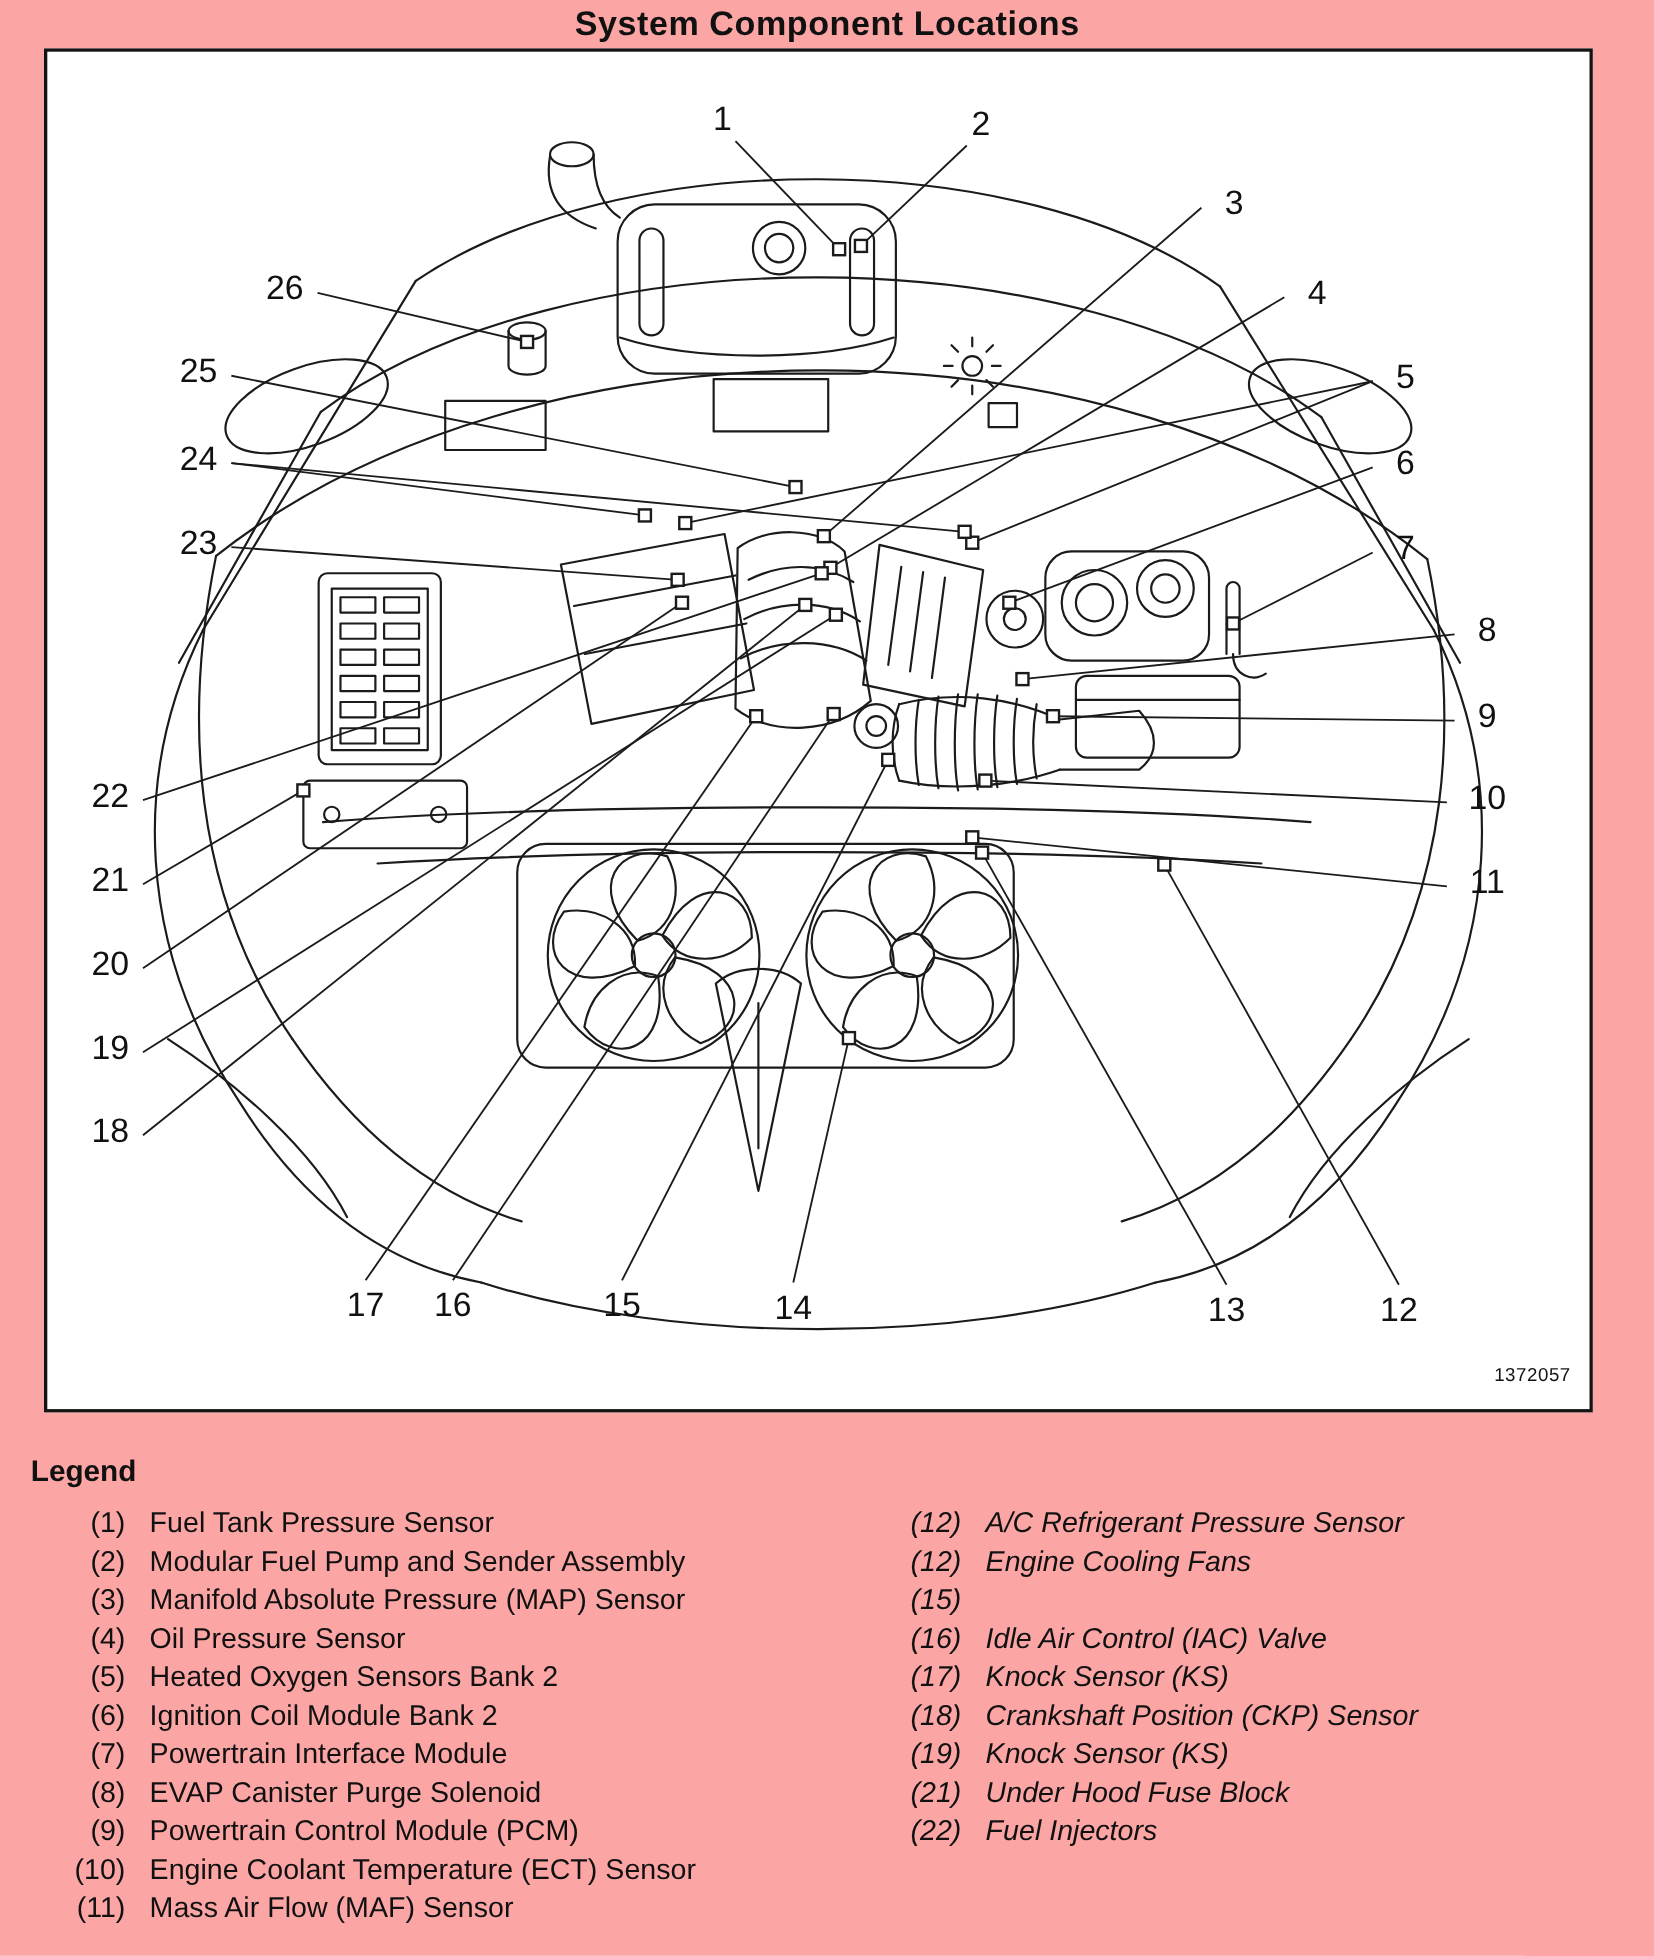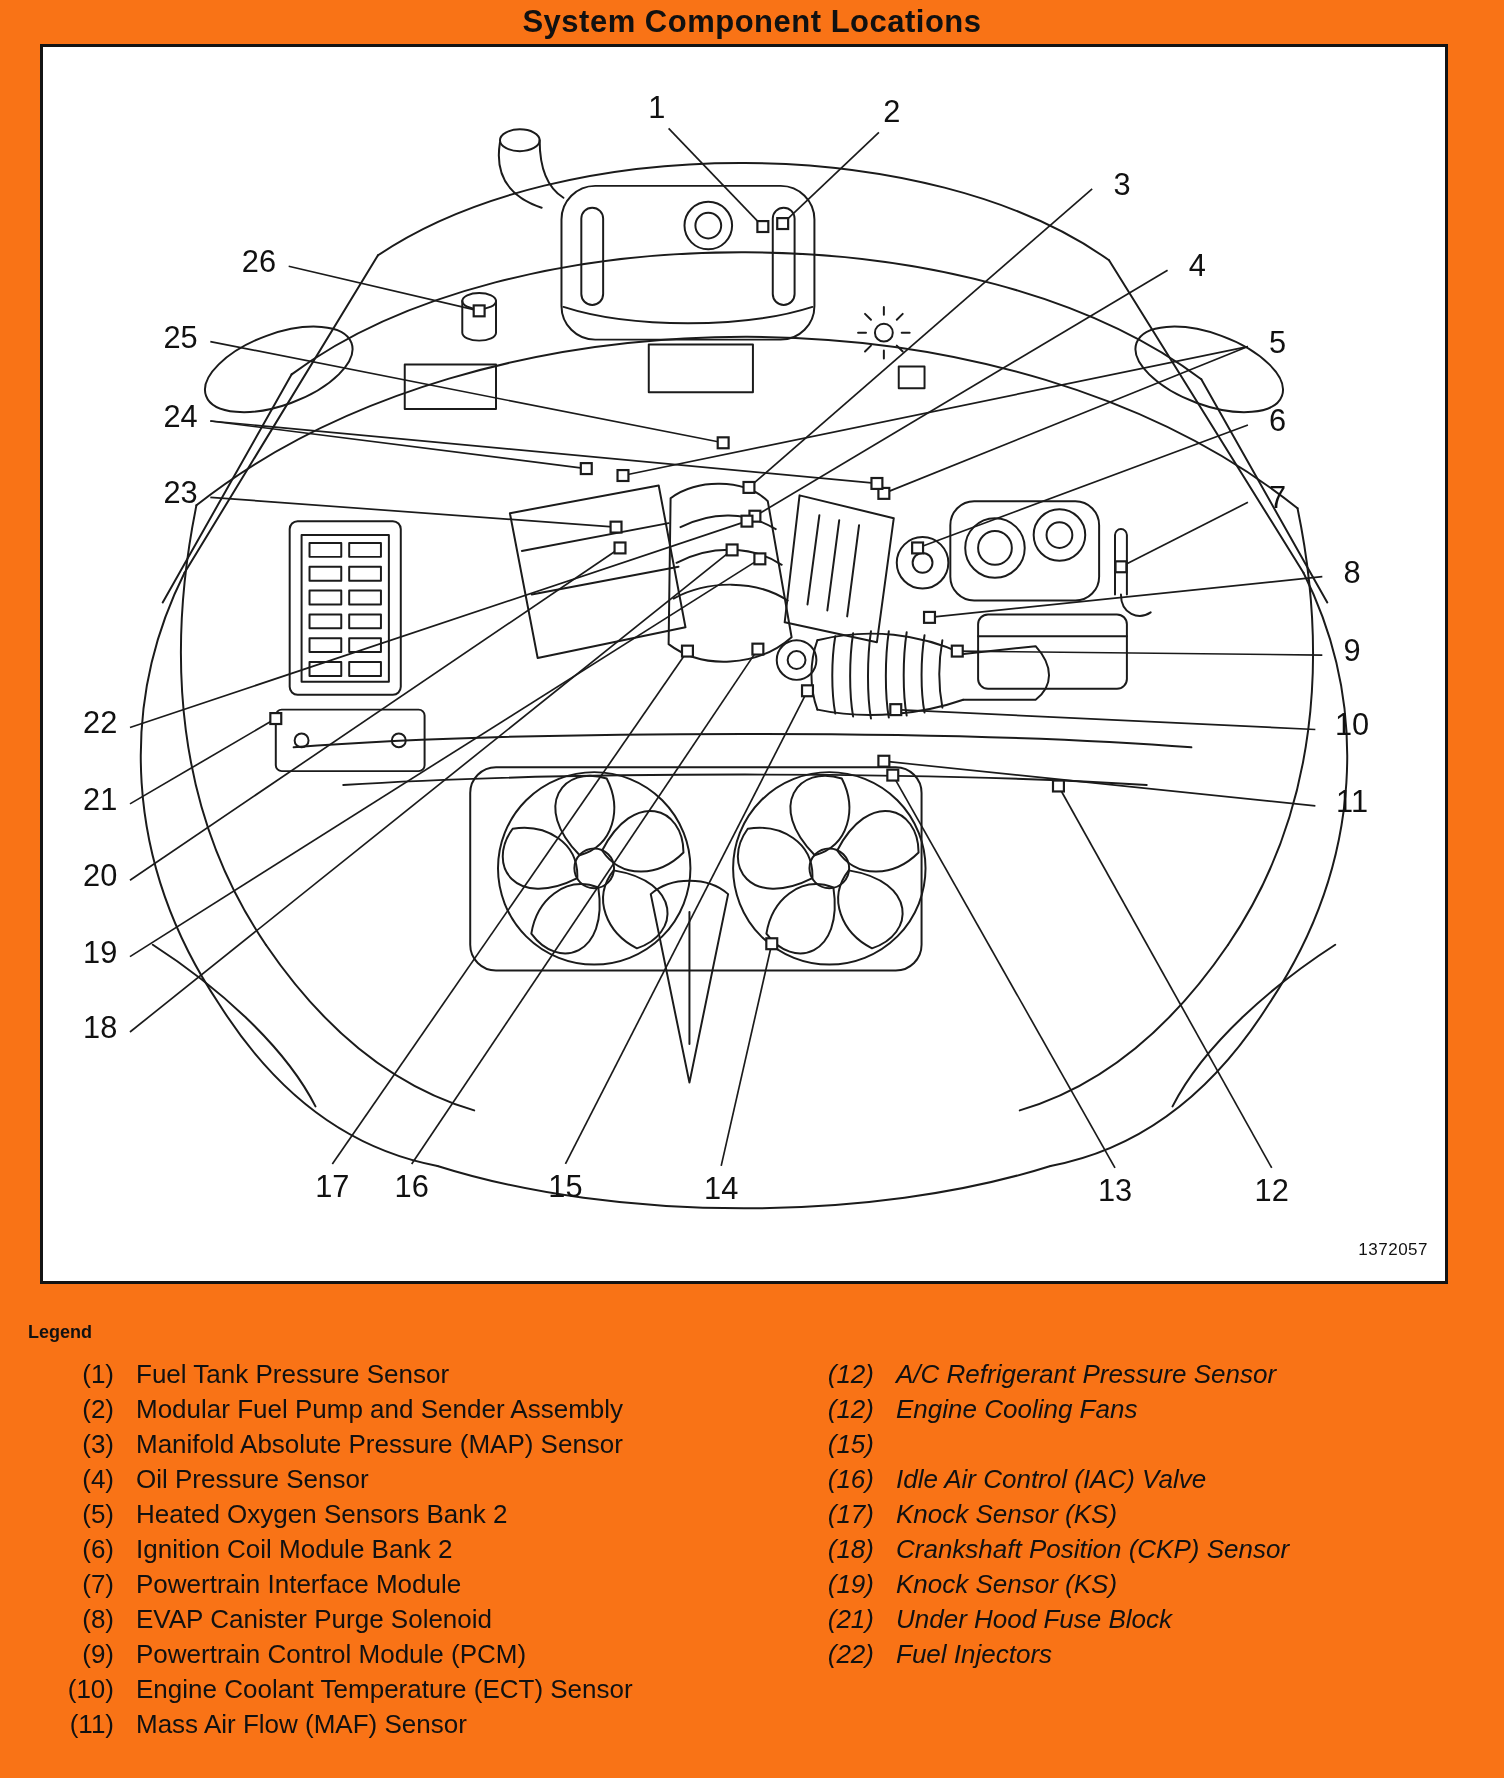--- a/index.html
+++ b/index.html
@@ -4,21 +4,21 @@
 <style>
   * { margin: 0; padding: 0; box-sizing: border-box; }
   html, body { background: #ffffff; }
   body {
     width: 1504px; height: 1778px;
     font-family: "Liberation Sans", sans-serif;
     color: #111;
     position: relative;
     overflow: hidden;
   }
-  .page { position: absolute; inset: 0; background: #f97316; }
+  .page { position: absolute; inset: 0; background: #fca5a5; }
   .title {
     position: absolute; top: 4px; left: 0; width: 100%;
     text-align: center; font-size: 31px; font-weight: bold; letter-spacing: .5px;
   }
   .diagram-frame {
     position: absolute; left: 40px; top: 44px;
     width: 1408px; height: 1240px;
     border: 3px solid #141414; background: #fff;
   }
   .diagram-frame svg { width: 100%; height: 100%; display: block; }
@@ -30,21 +30,21 @@
   .marker { fill: #ffffff; stroke: #1b1b1b; stroke-width: 2.2; }
   .callout-num {
     font-family: "Liberation Sans", sans-serif;
     font-size: 31px; fill: #111; text-anchor: middle;
   }
   .figure-number {
     position: absolute; top: 1240px; right: 76px;
     font-size: 17px; letter-spacing: .5px;
   }
   .legend { position: absolute; top: 1322px; left: 28px; right: 20px; }
-  .legend-title { font-size: 18px; font-weight: bold; margin-bottom: 14px; }
+  .legend-title { font-size: 27px; font-weight: bold; margin-bottom: 14px; }
   .legend-columns { display: flex; }
   .legend-col { width: 760px; flex: none; }
   .legend-col.right { width: auto; flex: 1; font-style: italic; }
   .legend-item { display: flex; font-size: 26px; line-height: 35px; }
   .legend-num { width: 86px; flex: none; text-align: right; }
   .legend-label { padding-left: 22px; white-space: nowrap; }
 </style>
 </head>
 <body>
 

